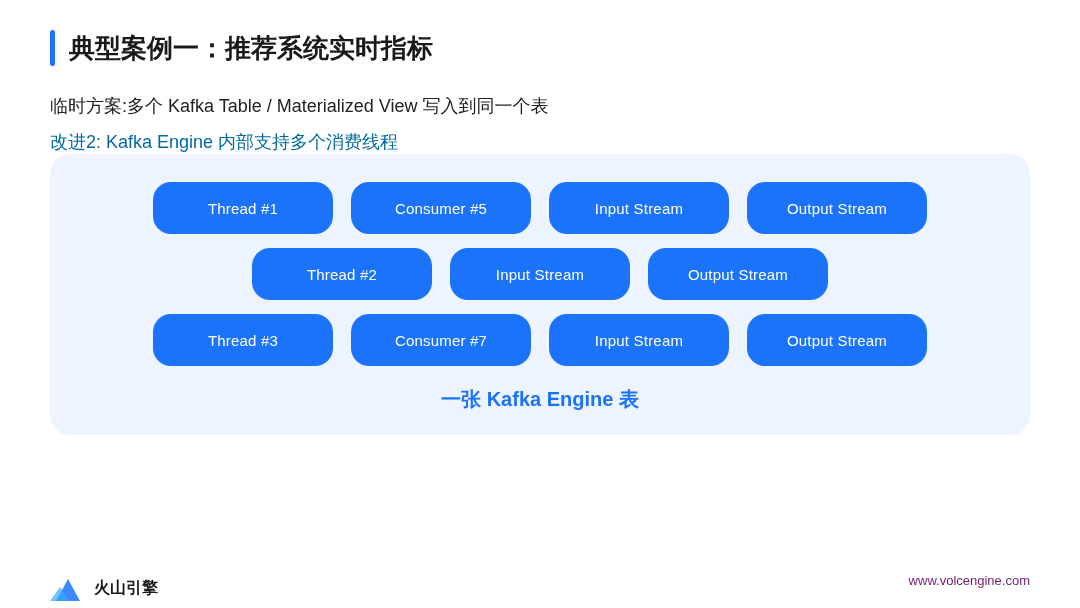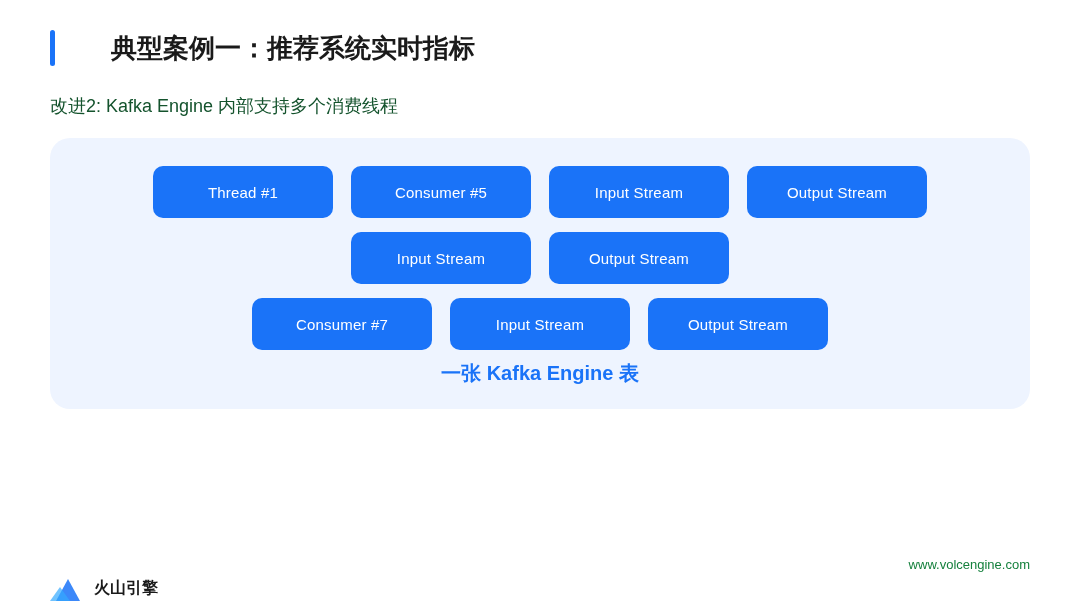--- a/index.html
+++ b/index.html
@@ -32,34 +32,32 @@
       background: #1a73f8;
       border-radius: 3px;
       margin-right: 14px;
       flex-shrink: 0;
     }
 
     .title-text {
       font-size: 26px;
       font-weight: 600;
       color: #1a1a1a;
-      margin-left: 42px;
     }
 
     .subtitle1 {
       font-size: 18px;
       color: #222;
       margin-bottom: 12px;
       font-weight: 500;
     }
 
     .subtitle2 {
       font-size: 18px;
-      color: #14532d;
-      margin-bottom: 20px;
+      color: #0369a1;
       font-weight: 500;
     }
 
     .diagram-container {
       background: #eef4ff;
       border-radius: 20px;
       padding: 28px 36px 22px 36px;
       display: flex;
       flex-direction: column;
       align-items: center;
@@ -77,38 +75,38 @@
       flex-direction: row;
       gap: 18px;
       justify-content: center;
       align-items: center;
     }
 
     .cell-btn {
       background: #1a73f8;
       color: #ffffff;
       border: none;
-      border-radius: 10px;
+      border-radius: 18px;
       padding: 0;
       width: 180px;
       height: 52px;
       font-size: 15px;
       font-weight: 500;
       cursor: pointer;
       display: flex;
       align-items: center;
       justify-content: center;
       letter-spacing: 0.2px;
     }
 
     .diagram-footer-text {
       font-size: 20px;
       font-weight: 600;
       color: #1a73f8;
-      margin-top: 10px;
+      margin-top: 20px;
       text-align: center;
     }
 
     .bottom-bar {
       position: absolute;
       bottom: 5px;
       left: 50px;
       display: flex;
       align-items: center;
       gap: 8px;
@@ -120,55 +118,58 @@
     }
 
     .logo-text {
       font-size: 16px;
       color: #1a1a1a;
       font-weight: 600;
     }
 
     .bottom-url {
       position: absolute;
-      bottom: 36px;
+      bottom: 20px;
       right: 50px;
       font-size: 13px;
-      color: #15803d;
+      color: #701a75;
     }
   </style>
 </head>
 <body>
 
 <div class="page-container">
 
   <div class="title-row">
     <div class="title-bar"></div>
     <span class="title-text">典型案例一：推荐系统实时指标</span>
   </div>
 
+  <div class="subtitle1">临时方案:多个 Kafka Table / Materialized View 写入到同一个表</div>
 
   <div class="subtitle2">改进2: Kafka Engine 内部支持多个消费线程</div>
 
   <div class="diagram-container">
     <div class="grid-rows">
 
       <div class="grid-row">
         <button class="cell-btn">Thread #1</button>
         <button class="cell-btn">Consumer #5</button>
         <button class="cell-btn">Input Stream</button>
         <button class="cell-btn">Output Stream</button>
       </div>
 
       <div class="grid-row">
+        <button class="cell-btn">Thread #2</button>
         <button class="cell-btn">Input Stream</button>
         <button class="cell-btn">Output Stream</button>
       </div>
 
       <div class="grid-row">
+        <button class="cell-btn">Thread #3</button>
         <button class="cell-btn">Consumer #7</button>
         <button class="cell-btn">Input Stream</button>
         <button class="cell-btn">Output Stream</button>
       </div>
 
     </div>
 
     <div class="diagram-footer-text">一张 Kafka Engine 表</div>
   </div>
 

